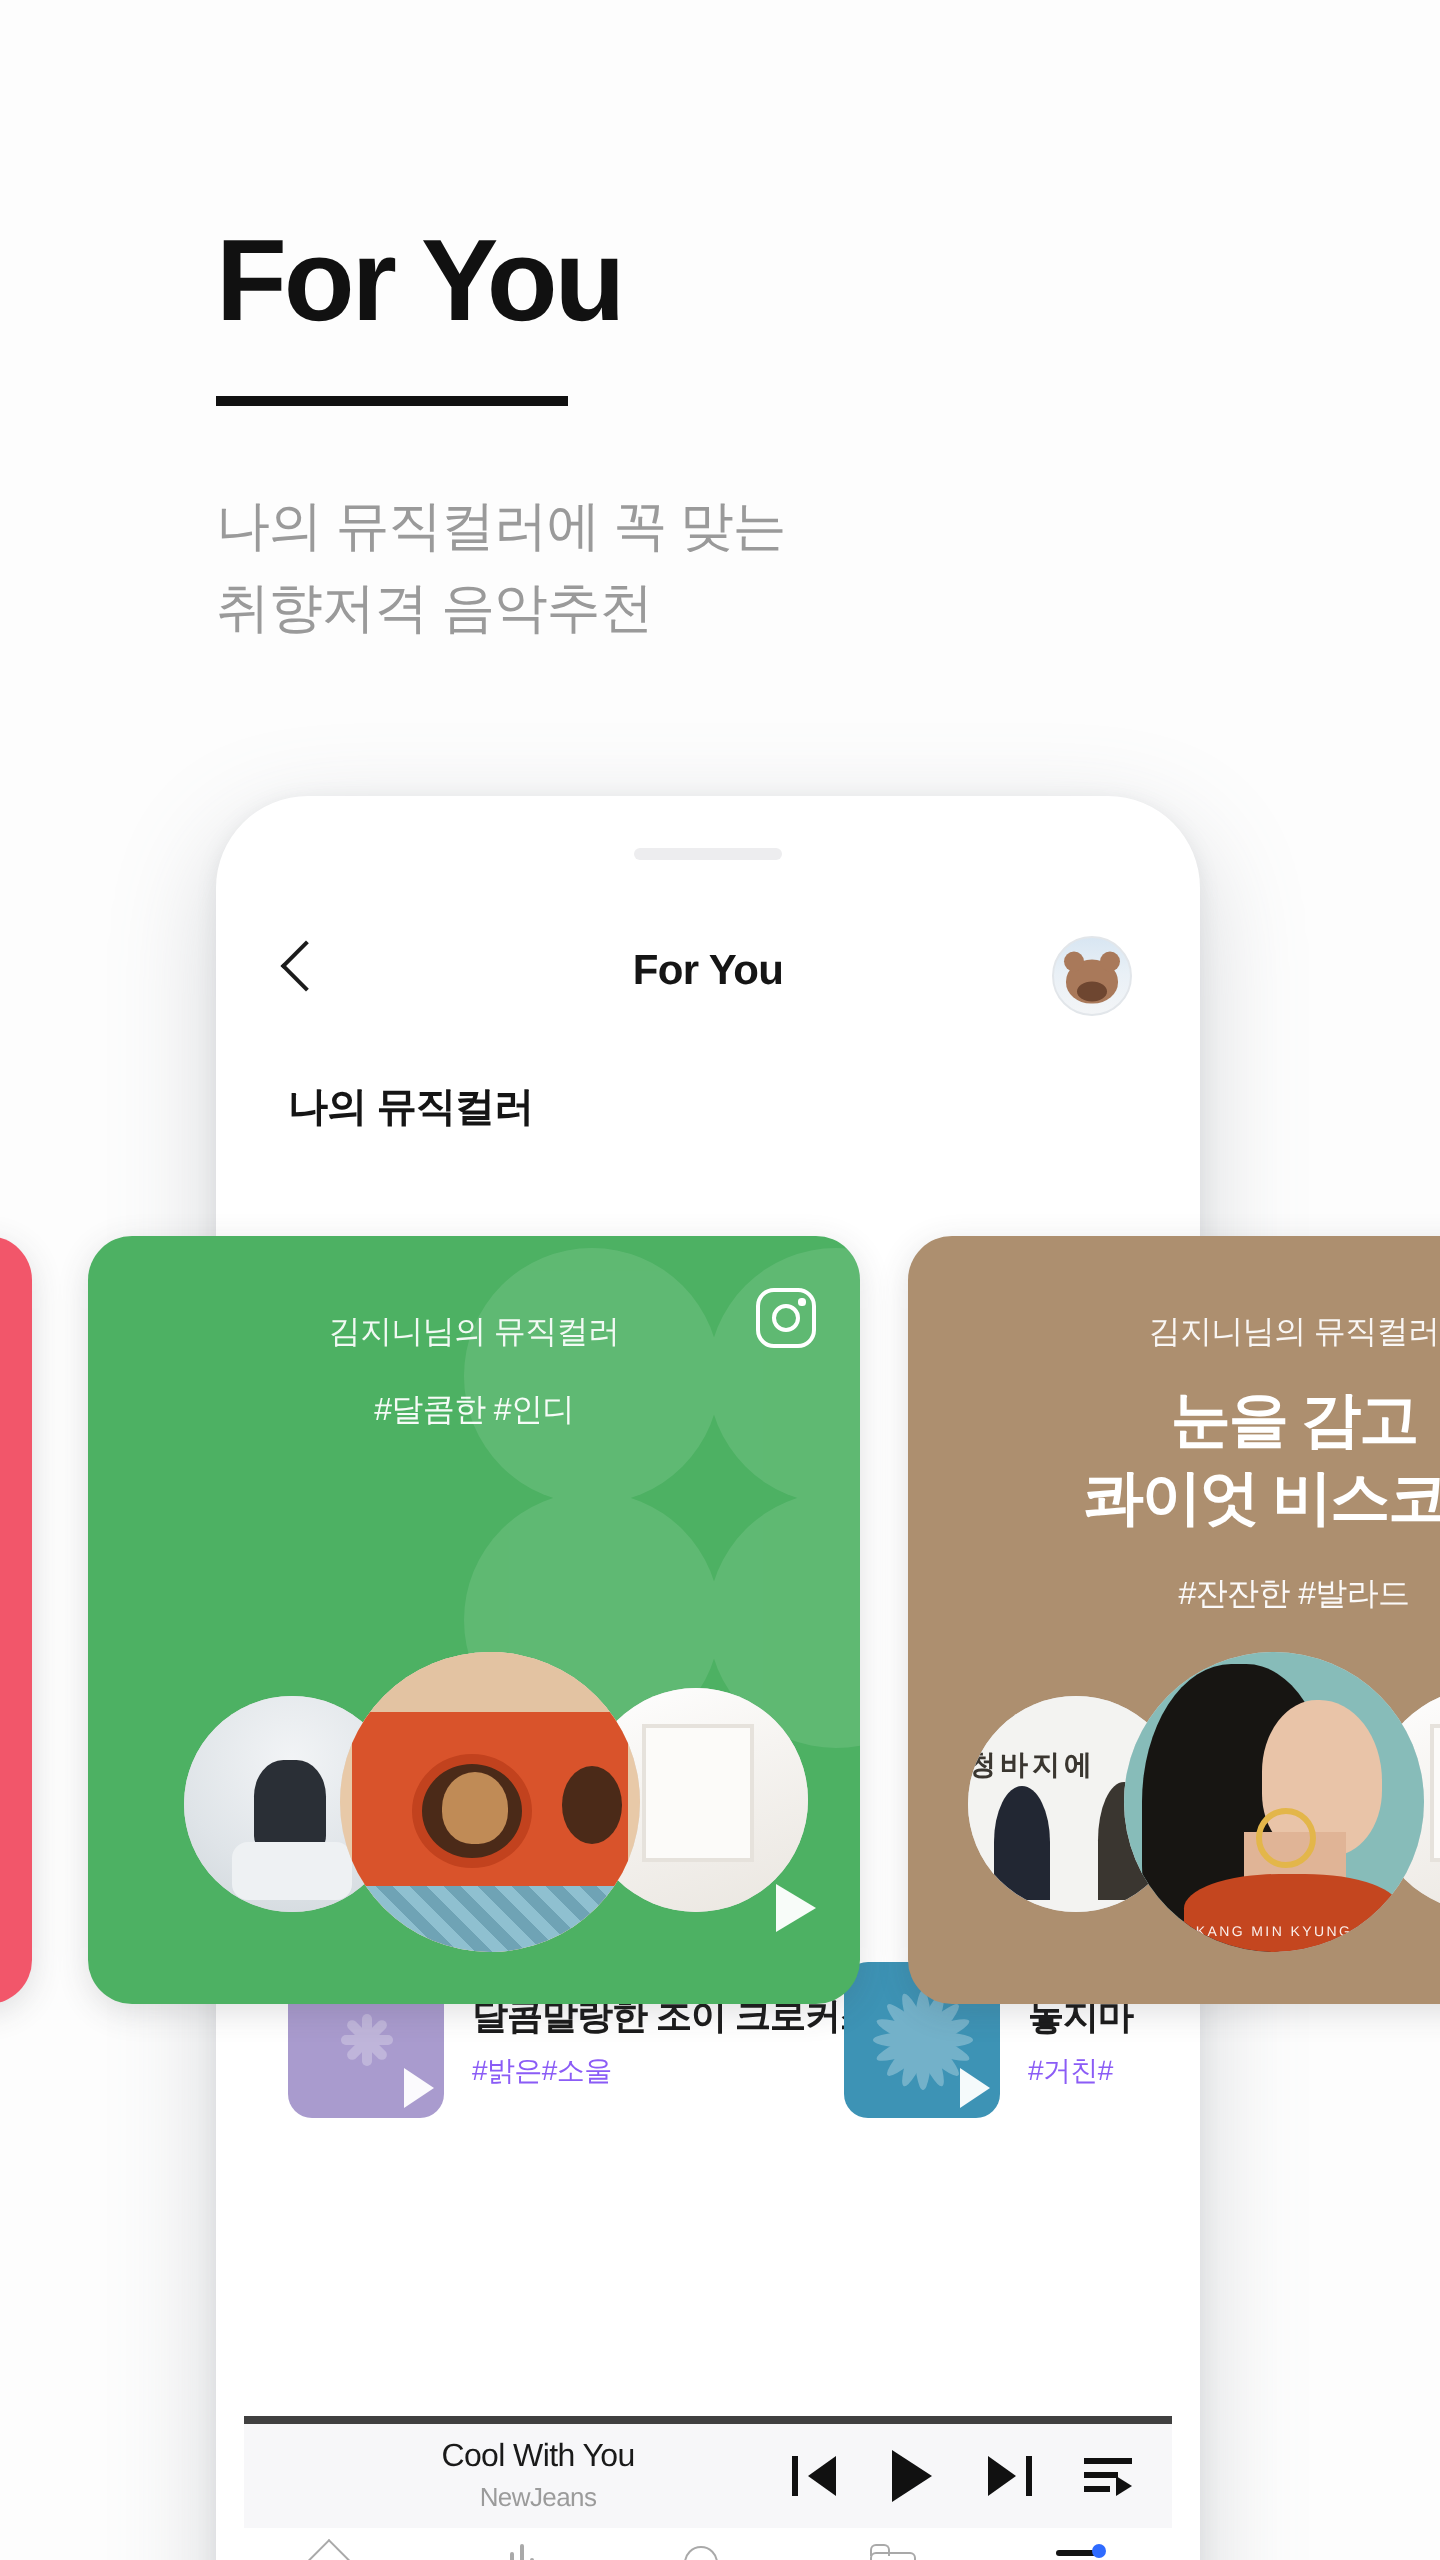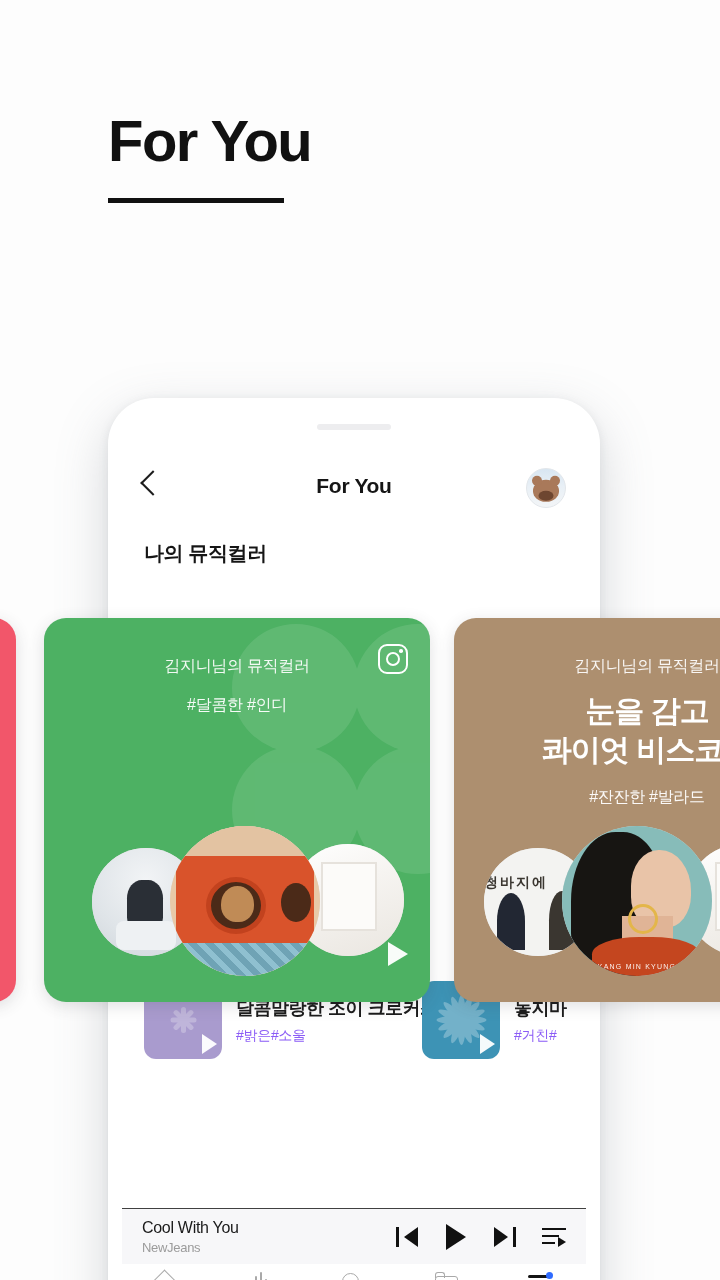--- a/index.html
+++ b/index.html
@@ -214,22 +214,22 @@
     position:absolute; right:5px; bottom:5px;
     width:0;height:0;border-left:15px solid rgba(255,255,255,0.95);
     border-top:10px solid transparent;border-bottom:10px solid transparent;
   }
   .g-name { font-size:18px; font-weight:700; color:#1b1b1b; letter-spacing:-0.5px; white-space:nowrap; }
   .g-tags { font-size:14px; color:#8b5cf6; margin-top:7px; letter-spacing:-0.3px; white-space:nowrap; }
 
   
   .player {
     position:absolute; left:0; right:0; bottom:64px; height:56px;
-    background:#f7f7f9; border-top:1px solid #404040;
-    display:flex; align-items:center; padding:0 16px 0 20px;
+    background:#f7f7f9; border-top:4px solid #404040;
+    display:flex; align-items:center; padding:0 16px 0 20px;text-align:center;
   }
   .pl-meta { flex:1 1 auto; }
   .pl-title { font-size:16px; color:#1a1a1a; letter-spacing:-0.3px; }
   .pl-artist { font-size:13px; color:#9b9b9b; margin-top:3px; letter-spacing:-0.3px; }
   .pl-ctrls { display:flex; align-items:center; gap:26px; padding-right:4px; }
   .ic { position:relative; width:22px; height:22px; }
   .ic.prev i{position:absolute;right:0;top:1px;width:0;height:0;
       border-right:14px solid #111;border-top:10px solid transparent;border-bottom:10px solid transparent;}
   .ic.prev b{position:absolute;left:0;top:1px;width:3.2px;height:20px;background:#111;}
   .ic.next i{position:absolute;left:0;top:1px;width:0;height:0;
@@ -289,20 +289,22 @@
 </style>
 </head>
 <body>
 
 <div id="root">
 
   <div class="promo">
     <div class="promo-title">For You</div>
     <div class="promo-rule"></div>
     <div class="promo-sub">
+      <div>나의 뮤직컬러에 꼭 맞는</div>
+      <div>취향저격 음악추천</div>
     </div>
   </div>
 
   <div class="phone">
     <div class="phone-speaker"></div>
 
     <div class="screen">
 
       <div class="appbar">
         <div class="back-chev"></div>

